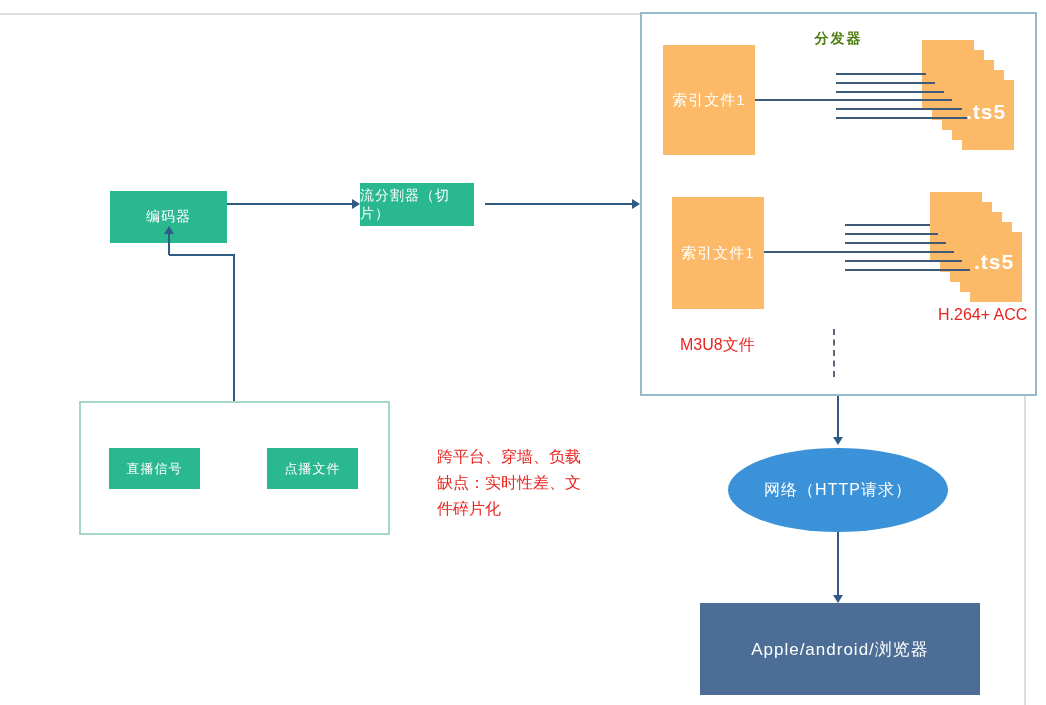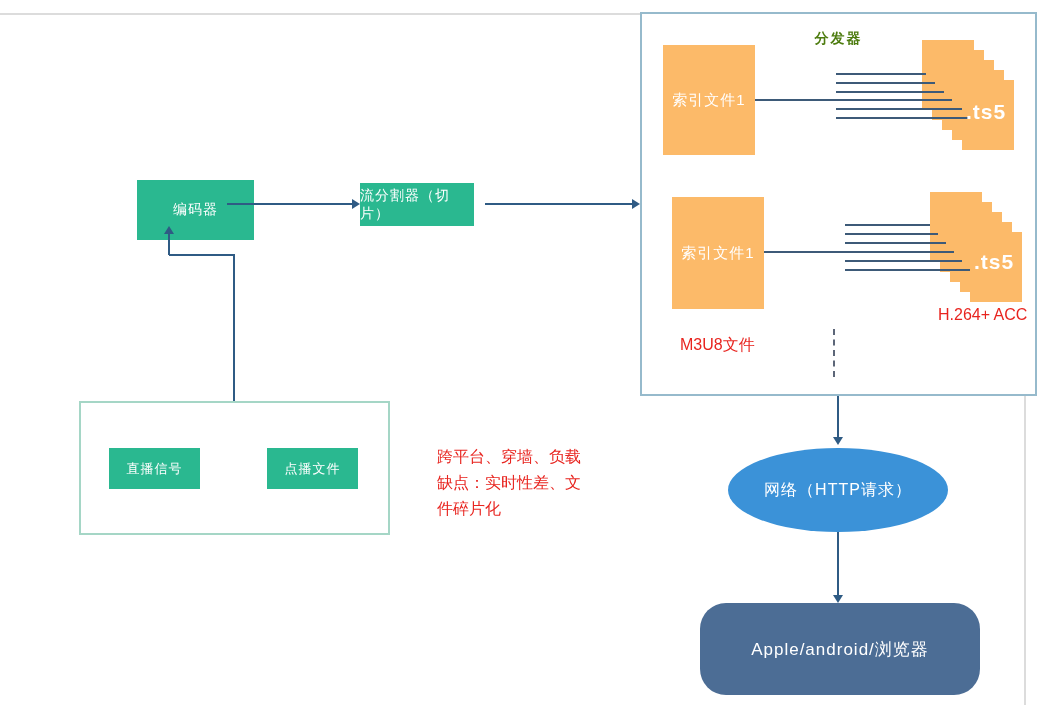--- a/index.html
+++ b/index.html
@@ -40,21 +40,21 @@
   .notes{color:#e8241f;font-size:16px;line-height:26px;white-space:nowrap;}
 </style>
 </head>
 <body>
 
 <div class="canvas">
 
   <div class="abs page-line" style="left:0;top:13px;width:640px;height:2px;"></div>
   <div class="abs page-line" style="left:1024px;top:396px;width:2px;height:309px;"></div>
 
-  <div class="abs node green" style="left:110px;top:180px;width:117px;height:60px;margin-left:27px;">编码器</div>
+  <div class="abs node green" style="left:110px;top:191px;width:117px;height:52px;">编码器</div>
   <div class="abs node green" style="left:360px;top:183px;width:114px;height:43px;">流分割器（切片）</div>
 
   <div class="abs conn" style="left:227px;top:203px;width:126px;height:2px;"></div>
   <div class="abs ah-right" style="left:352px;top:199px;"></div>
 
   <div class="abs conn" style="left:485px;top:203px;width:148px;height:2px;"></div>
   <div class="abs ah-right" style="left:632px;top:199px;"></div>
 
   <div class="abs panel" style="left:79px;top:401px;width:311px;height:134px;"></div>
   <div class="abs node green" style="left:109px;top:448px;width:91px;height:41px;font-size:13px;">直播信号</div>
@@ -109,15 +109,15 @@
   <div class="abs dotted-v" style="left:833px;top:329px;height:48px;"></div>
 
   <div class="abs conn" style="left:837px;top:396px;width:2px;height:42px;"></div>
   <div class="abs ah-down" style="left:833px;top:437px;"></div>
 
   <div class="abs node ellipse" style="left:728px;top:448px;width:220px;height:84px;">网络（HTTP请求）</div>
 
   <div class="abs conn" style="left:837px;top:532px;width:2px;height:64px;"></div>
   <div class="abs ah-down" style="left:833px;top:595px;"></div>
 
-  <div class="abs node client" style="left:700px;top:603px;width:280px;height:92px;border-radius:26px;">Apple/android/浏览器</div>
+  <div class="abs node client" style="left:700px;top:603px;width:280px;height:92px;">Apple/android/浏览器</div>
 
 </div>
 
 </body></html>

